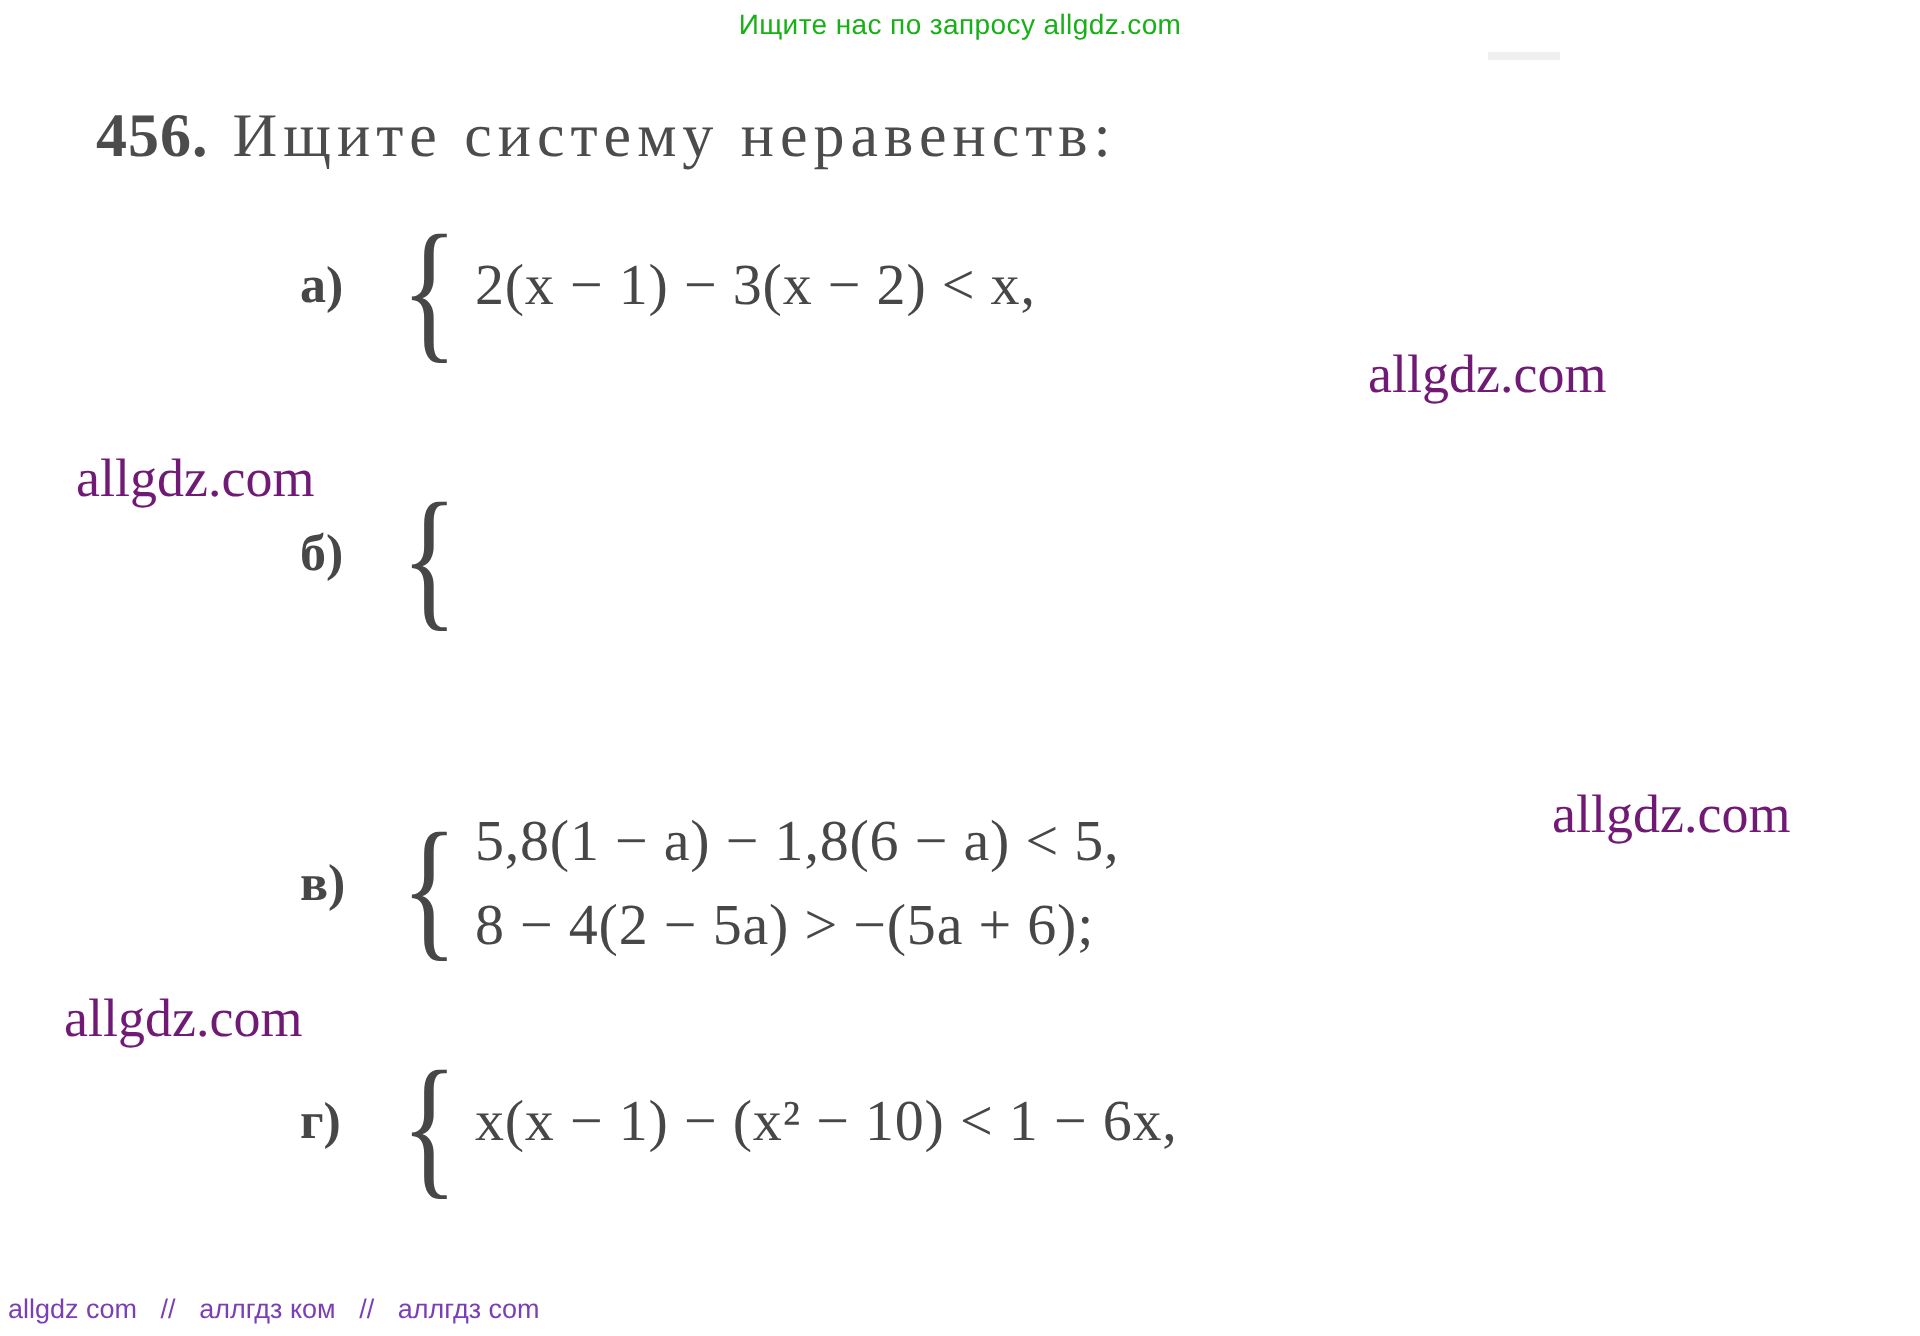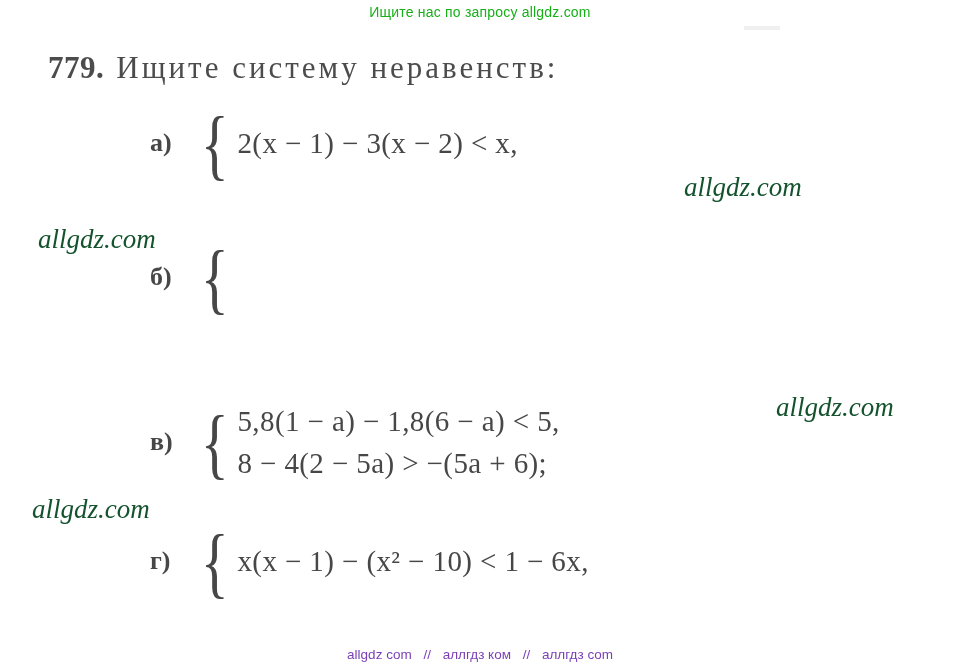--- a/index.html
+++ b/index.html
@@ -29,21 +29,20 @@
     font-family: "Liberation Sans", sans-serif;
     font-size: 14px;
     color: #17b017;
     letter-spacing: 0.2px;
   }
   .bottom-banner {
     position: absolute;
     bottom: 6px;
     left: 0;
     width: 960px;
-    text-align: center;
     font-family: "Liberation Sans", sans-serif;
     font-size: 13.5px;
     color: #7a3fb5;
   }
   .bottom-banner span {
     margin: 0 4px;
   }
 
   
   .task-title {
@@ -107,23 +106,22 @@
   
   #item-a { top: 122px; left: 150px; }
   #item-b { top: 262px; left: 150px; }
   #item-v { top: 400px; left: 150px; }
   #item-g { top: 540px; left: 150px; }
 
   
   .wm {
     position: absolute;
     font-family: "Liberation Serif", serif;
-    color: #14532d;
+    color: #701a75;
     white-space: nowrap;
-    font-style: italic;
   }
   #wm1 { top: 172px; left: 684px; font-size: 27px; }
   #wm2 { top: 224px; left: 38px;  font-size: 27px; }
   #wm3 { top: 392px; left: 776px; font-size: 27px; }
   #wm4 { top: 494px; left: 32px;  font-size: 27px; }
 
   .faint {
     position: absolute;
     top: 26px;
     left: 744px;
@@ -135,21 +133,21 @@
 </head>
 <body>
 
 <div class="page">
 
   <div class="top-banner">Ищите нас по запросу allgdz.com</div>
 
   <div class="faint"></div>
 
   <div class="task-title">
-    <span class="task-number">779.</span><span class="task-text">Ищите систему неравенств:</span>
+    <span class="task-number">456.</span><span class="task-text">Ищите систему неравенств:</span>
   </div>
 
   <div class="item" id="item-a">
     <span class="item-letter">а)</span>
     <span class="brace">{</span>
     <span class="eqs">
       <span class="eq">2(x − 1) − 3(x − 2) &lt; x,</span>
     </span>
   </div>
 

